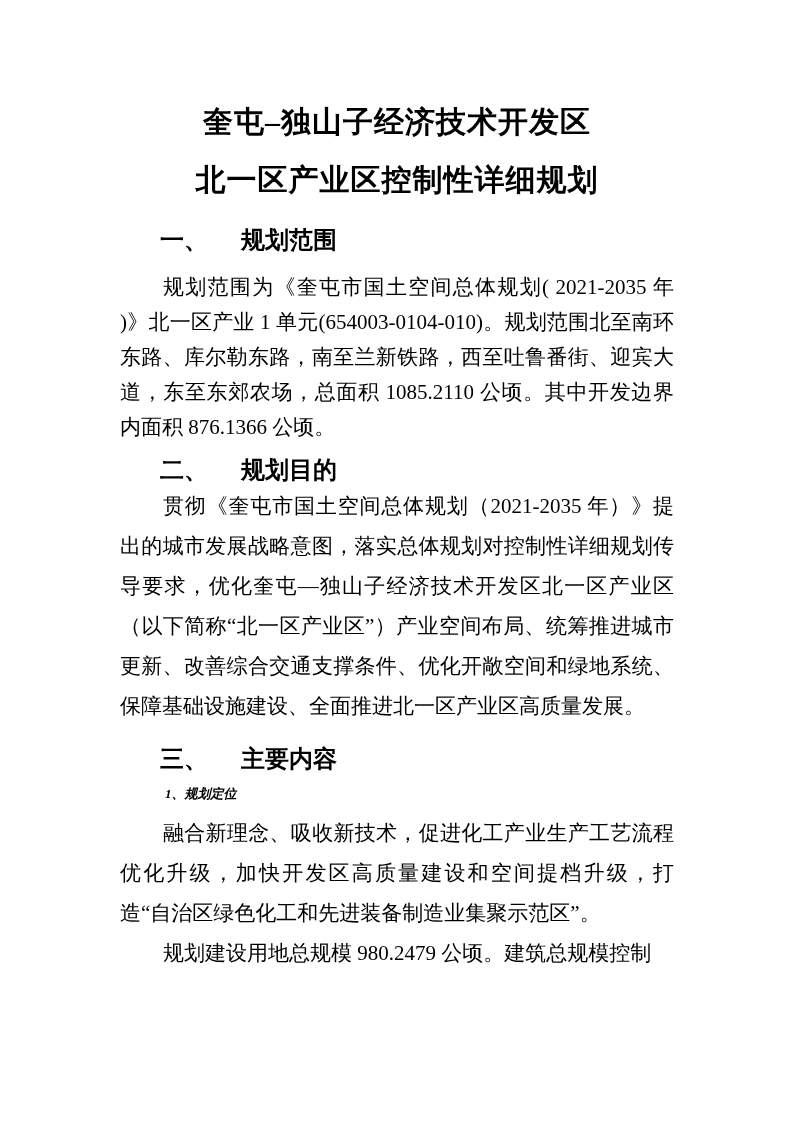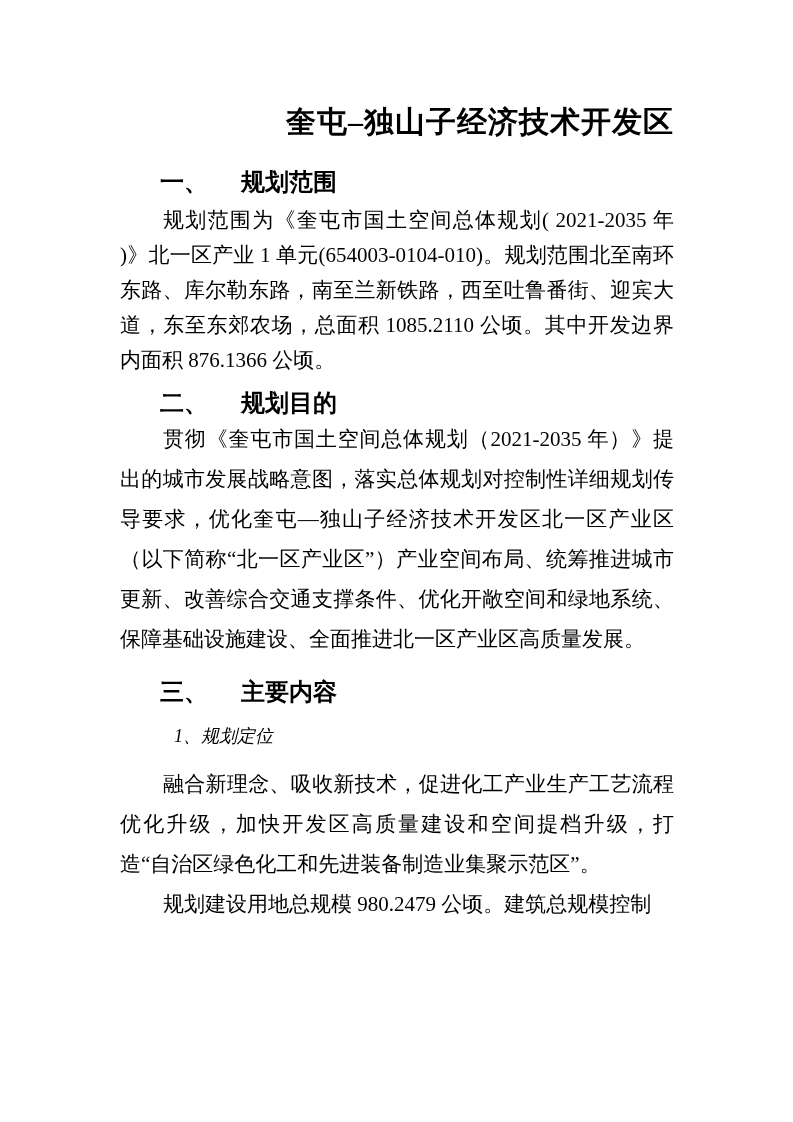--- a/index.html
+++ b/index.html
@@ -20,21 +20,21 @@
     box-sizing: border-box;
     width: 793px;
     padding: 93px 119px 0 120px; 
   }
   .doc-title {
     margin: 0;
     font-family: "Liberation Serif", serif;
     font-weight: 700;
     font-size: 30px;
     line-height: 58px;
-    text-align: right;
+    text-align: center;
     letter-spacing: 1px;
     white-space: nowrap;
   }
   .sec-h {
     margin: 0;
     font-family: "Liberation Sans", sans-serif;
     font-weight: 700;
     font-size: 24px;
     line-height: 33px;
     padding-left: 40px;
@@ -46,41 +46,43 @@
   .sec-h.h3 { margin-top: 16px; }
   .para {
     margin: 0;
     font-family: "Liberation Serif", serif;
     font-size: 21px;
     line-height: 35px;
     text-align: justify;
     text-indent: 43px;
     word-break: break-all;
   }
-  .para.p1 { margin-top: 5px; }
+  .para.p1 { margin-top: 14px; }
   .para.loose { line-height: 40px; }
   .sub-label {
-    margin: 9px;
+    margin: 0;
     font-family: "Liberation Serif", serif;
     font-style: italic;          
-    font-size: 18px;
+    font-size: 13px;
     line-height: 38px;
     padding-left: 45px;
     white-space: nowrap;
+    font-weight: bold;
   }
   .sub-label.second { margin-top: 12px; line-height: 36px; }
   .para.kai-body { font-family: "Liberation Serif", serif; }
 </style>
 </head>
 <body>
 
 <div class="page">
   <div class="content">
 
     <div class="doc-title">奎屯–独山子经济技术开发区</div>
+    <div class="doc-title">北一区产业区控制性详细规划</div>
 
     <h2 class="sec-h h1">
       <span class="num">一、</span><span>规划范围</span>
     </h2>
     <p class="para p1">规划范围为《奎屯市国土空间总体规划( 2021-2035 年 )》北一区产业 1 单元(654003-0104-010)。规划范围北至南环东路、库尔勒东路，南至兰新铁路，西至吐鲁番街、迎宾大道，东至东郊农场，总面积 1085.2110 公顷。其中开发边界内面积 876.1366 公顷。</p>
 
     <h2 class="sec-h h2">
       <span class="num">二、</span><span>规划目的</span>
     </h2>
     <p class="para loose">贯彻《奎屯市国土空间总体规划（2021-2035 年）》提出的城市发展战略意图，落实总体规划对控制性详细规划传导要求，优化奎屯—独山子经济技术开发区北一区产业区（以下简称“北一区产业区”）产业空间布局、统筹推进城市更新、改善综合交通支撑条件、优化开敞空间和绿地系统、保障基础设施建设、全面推进北一区产业区高质量发展。</p>

